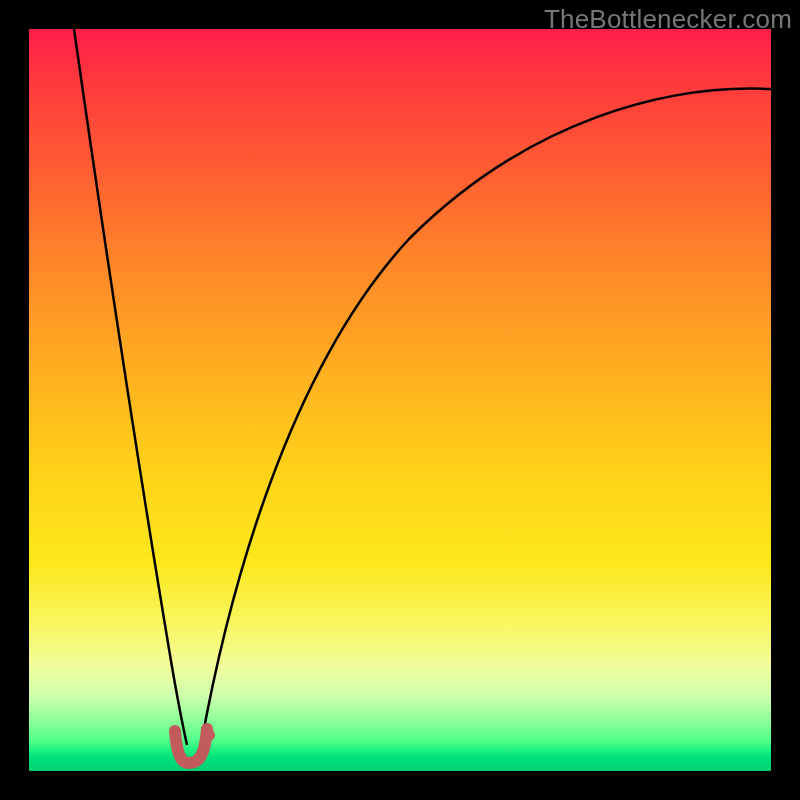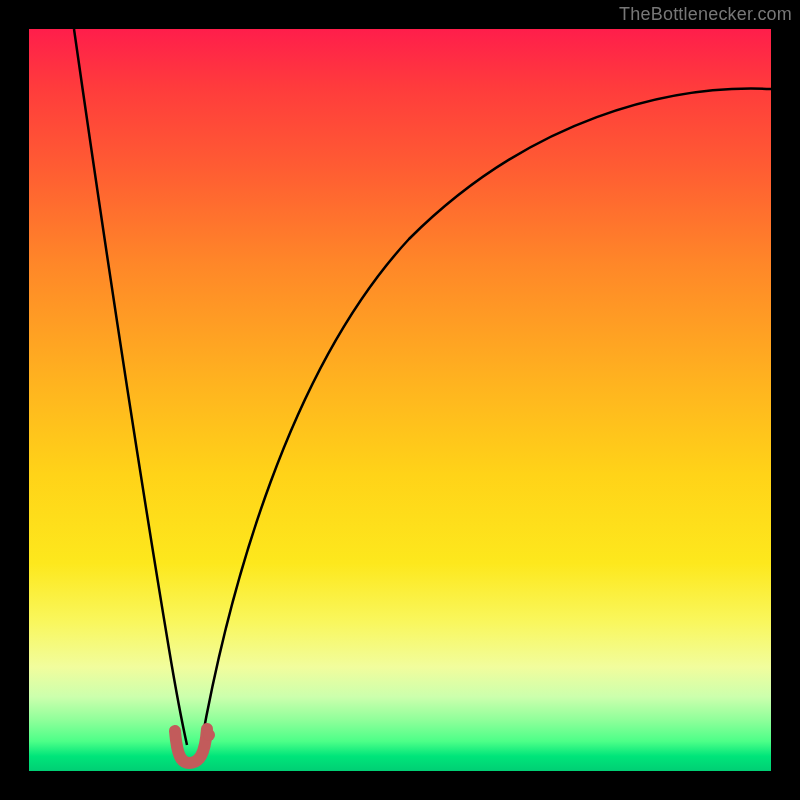--- a/index.html
+++ b/index.html
@@ -41,21 +41,21 @@
       #4dff88 96%,
       #00e57a 98%,
       #00cf74 100%
     );
   }
   .watermark {
     position: absolute;
     top: 4px;
     right: 8px;
     color: #777;
-    font-size: 18px;
+    font-size: 26px;
     letter-spacing: 0.2px;
     font-weight: 400;
   }
   svg.curves {
     position: absolute;
     left: 0; top: 0;
   }
 </style>
 </head>
 <body>

